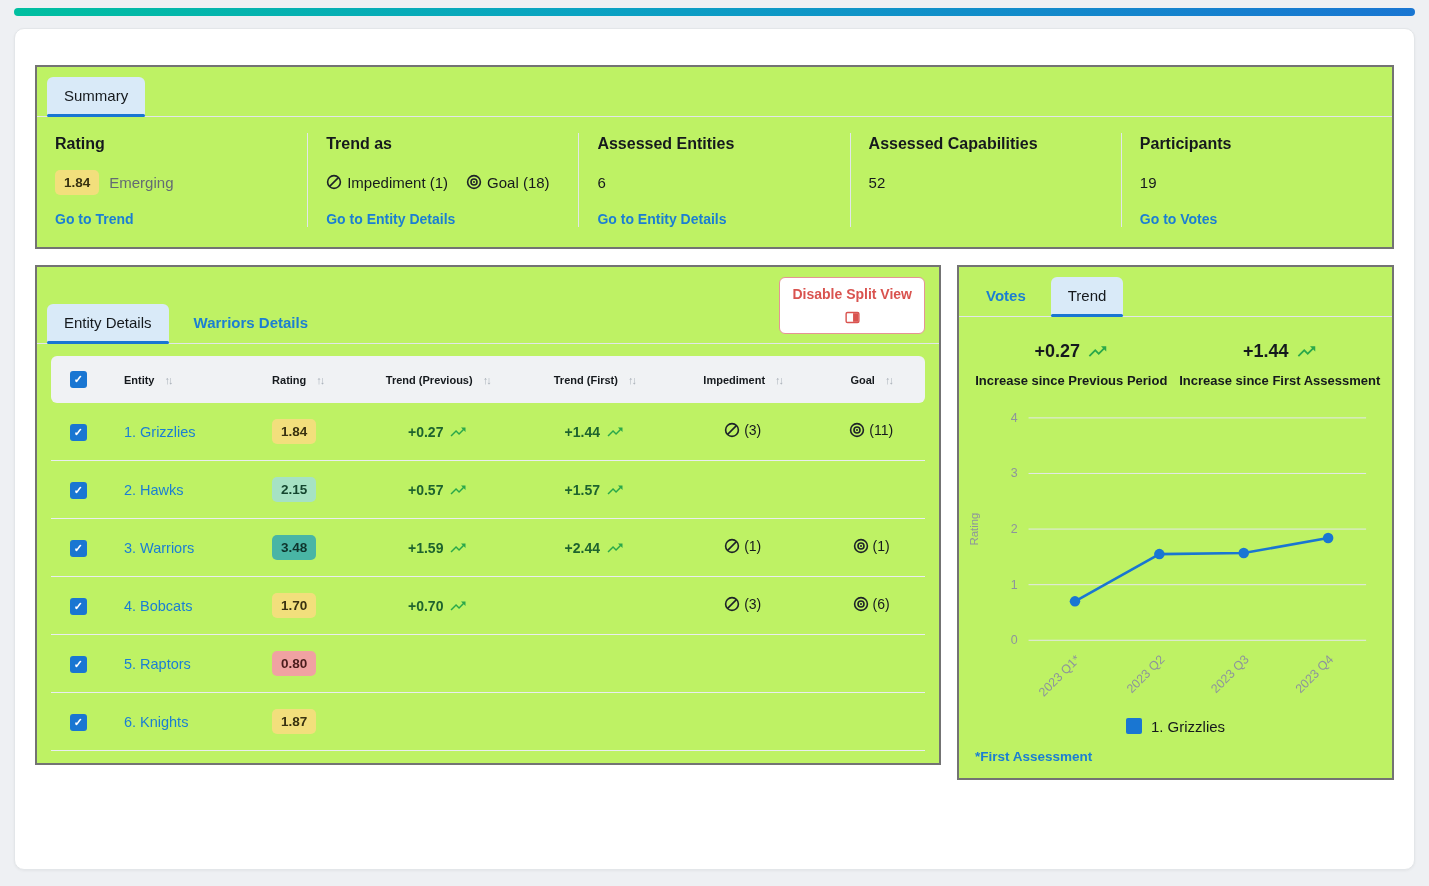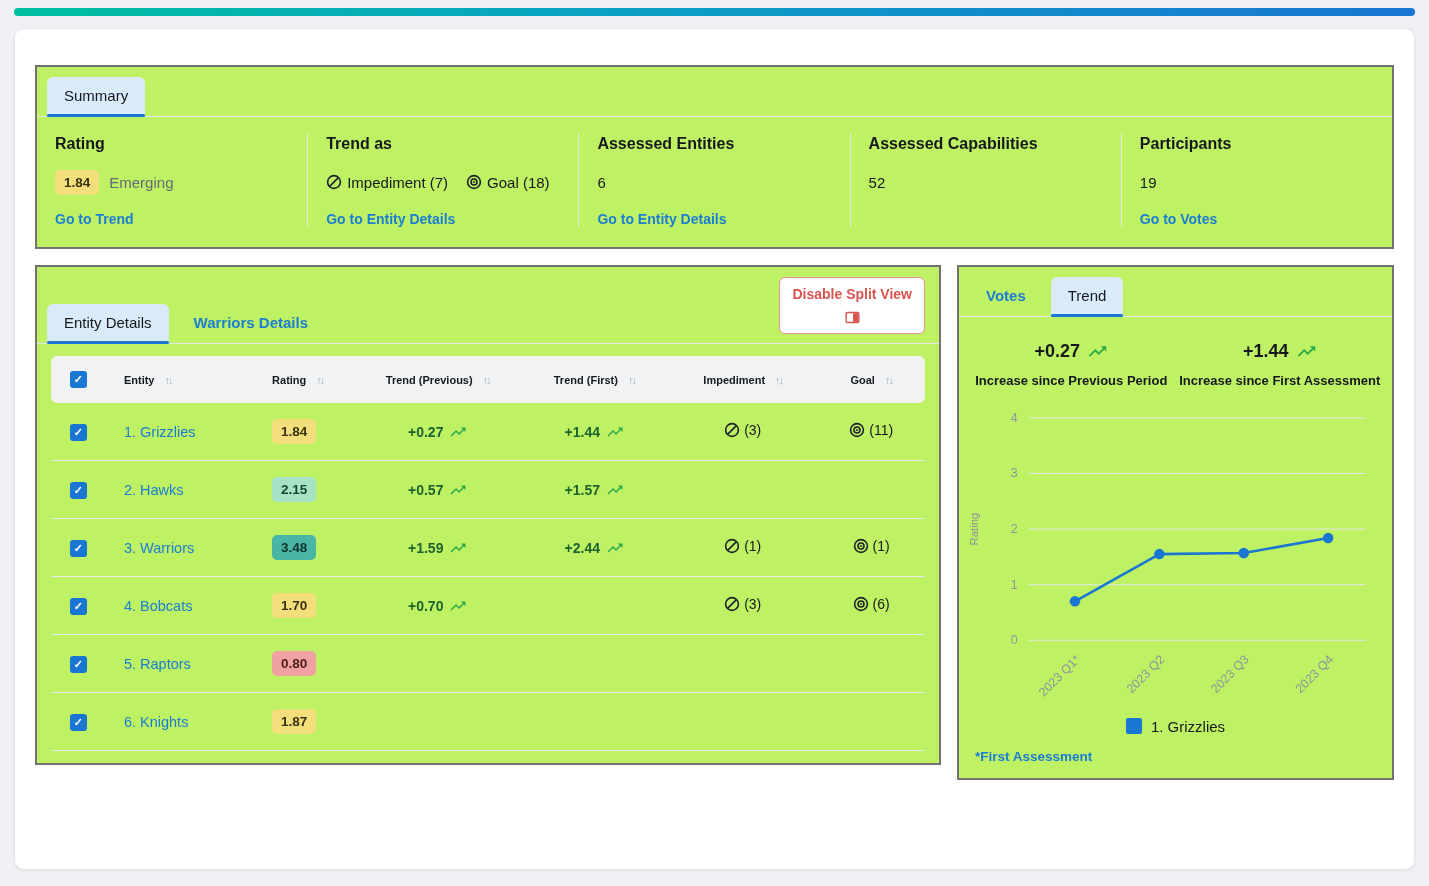--- a/index.html
+++ b/index.html
@@ -134,21 +134,21 @@
 
         <div class="stat">
           <div class="stat-label">Trend as</div>
           <div class="stat-content">
             <span class="mark-groups">
               <span class="mark-group">
                 <svg class="mark-icon" viewBox="0 0 16 16">
                     <circle cx="8" cy="8" r="6.4" fill="none" stroke="#1d2328" stroke-width="1.6"></circle>
                     <line x1="3.6" y1="12.4" x2="12.4" y2="3.6" stroke="#1d2328" stroke-width="1.6"></line>
                   </svg>
-                <span>Impediment (7)</span>
+                <span>Impediment (1)</span>
               </span>
               <span class="mark-group">
                 <svg class="mark-icon" viewBox="0 0 16 16">
                     <circle cx="8" cy="8" r="6.4" fill="none" stroke="#1d2328" stroke-width="1.6"></circle>
                     <circle cx="8" cy="8" r="3" fill="none" stroke="#1d2328" stroke-width="1.6"></circle>
                     <circle cx="8" cy="8" r="1" fill="#1d2328"></circle>
                   </svg>
                 <span>Goal (18)</span>
               </span>
             </span>

